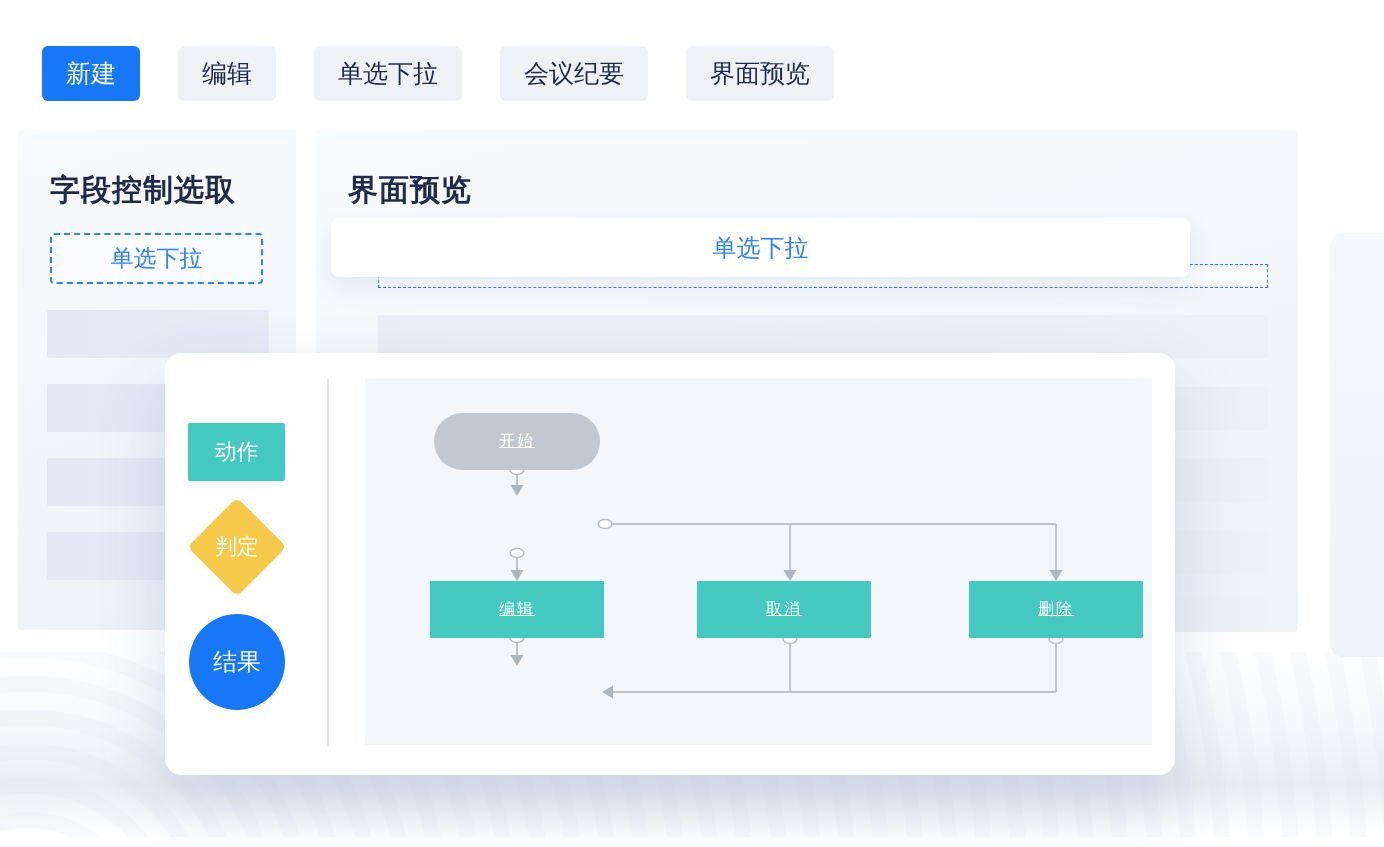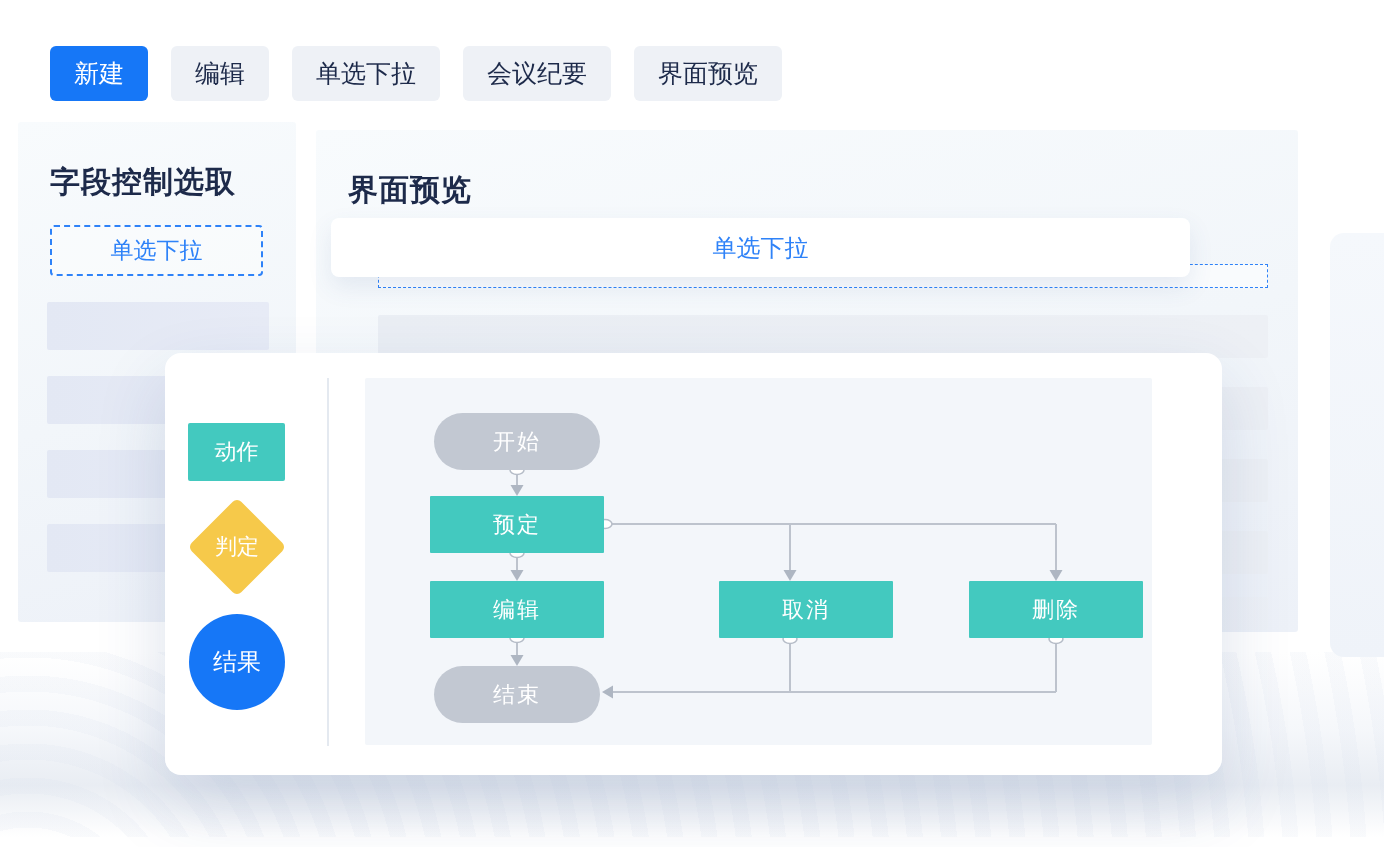--- a/index.html
+++ b/index.html
@@ -15,34 +15,34 @@
     background:
       repeating-radial-gradient(circle at 2% 150%, rgba(214,222,236,0.14) 0 16px, rgba(255,255,255,0) 16px 34px),
       linear-gradient(180deg, rgba(243,246,250,0) 0%, rgba(237,241,247,0.55) 42%, #E9EDF3 72%, rgba(255,255,255,0) 100%);
   }
   .right-sliver{
     position:absolute;right:0;top:233px;width:54px;height:424px;z-index:0;
     background:linear-gradient(180deg,#F5F8FC,#EFF3F9);
     border-radius:14px 0 0 14px;
   }
   
-  .tabs{position:absolute;left:11px;top:46px;display:flex;gap:23px;z-index:20;padding-left:39px;}
+  .tabs{position:absolute;left:3px;top:46px;display:flex;gap:38px;z-index:20;padding-left:39px;}
   .tab{
     height:55px;border-radius:6px;background:var(--tab-gray,#EEF1F6);
     display:flex;align-items:center;justify-content:center;
     font-size:25px;color:var(--navy,#1D2A4A);padding:0 24px;box-sizing:border-box;
     cursor:pointer;white-space:nowrap;
   }
   .tab.active{background:var(--accent-blue,#1677F7);color:#fff;}
   
   .panel{
     position:absolute;z-index:1;border-radius:3px;
     background:linear-gradient(165deg,#F8FBFD 0%,#F2F6FA 55%,#EDF1F8 100%);
   }
-  .panel-left{left:18px;top:122px;width:278px;height:500px;}
+  .panel-left{left:18px;top:130px;width:278px;height:500px;}
   .panel-right{left:316px;top:130px;width:982px;height:502px;}
   .panel-title{
     position:absolute;left:32px;top:40px;font-size:30px;font-weight:bold;
     color:var(--navy,#1D2A4A);letter-spacing:1px;
   }
   .field-chip{
     position:absolute;left:32px;top:103px;width:213px;height:51px;box-sizing:border-box;
     border:2px dashed var(--link-blue,#2E82F8);border-radius:4px;
     display:flex;align-items:center;justify-content:center;
     font-size:23px;color:var(--link-blue,#2E82F8);background:rgba(255,255,255,0.4);
@@ -61,38 +61,37 @@
     background:#fff;border-radius:8px;
     box-shadow:0 10px 24px rgba(60,90,150,0.10);
     display:flex;align-items:center;justify-content:center;
     font-size:24px;color:var(--link-blue,#2E82F8);cursor:pointer;
   }
   
   .flow-card{
     position:absolute;left:165px;top:353px;width:1010px;height:422px;z-index:10;
     background:#fff;border-radius:16px;
     box-shadow:0 30px 70px rgba(40,70,130,0.16);
-    padding-left:47px;
   }
   .legend-divider{position:absolute;left:162px;top:25px;width:2px;height:368px;background:#E4E9F0;}
   .flow-canvas{
     position:absolute;left:200px;top:25px;width:787px;height:367px;
     background:var(--canvas-gray,#F3F6FA);border-radius:2px;
   }
   .legend-shape{position:absolute;display:flex;align-items:center;justify-content:center;
     color:#fff;cursor:pointer;}
   .legend-rect{left:23px;top:70px;width:97px;height:58px;background:var(--teal,#43C9BF);font-size:22px;border-radius:2px;}
   .legend-diamond{left:37px;top:159px;width:70px;height:70px;background:var(--yellow,#F6C94A);
     transform:rotate(45deg);border-radius:6px;font-size:22px;}
   .legend-diamond span{transform:rotate(-45deg);}
   .legend-circle{left:24px;top:261px;width:96px;height:96px;background:var(--accent-blue,#1677F7);
     border-radius:50%;font-size:24px;text-align:right;}
   .node{
     position:absolute;display:flex;align-items:center;justify-content:center;
-    color:#fff;font-size:22px;letter-spacing:2px;cursor:pointer;
+    color:#fff;font-size:16px;letter-spacing:2px;cursor:pointer;text-decoration:underline;
   }
   .node-terminal{width:166px;height:57px;border-radius:29px;background:var(--node-gray,#C2C8D2);}
   .node-action{width:174px;height:57px;border-radius:1px;background:var(--teal,#43C9BF);}
   svg.wires{position:absolute;left:0;top:0;}
   .wire{stroke:var(--line-gray,#BDC3CD);stroke-width:2;fill:none;}
   .arrowhead{fill:#AEB6C2;stroke:none;}
   .port{fill:#ffffff;stroke:#B6BDC8;stroke-width:1.5;}
 </style>
 </head>
 <body>
@@ -169,19 +168,17 @@
 
       <ellipse class="port" cx="152" cy="92" rx="7" ry="4.5"></ellipse>
       <ellipse class="port" cx="240" cy="146" rx="7" ry="4.5"></ellipse>
       <ellipse class="port" cx="152" cy="175" rx="7" ry="4.5"></ellipse>
       <ellipse class="port" cx="152" cy="260" rx="7" ry="4.5"></ellipse>
       <ellipse class="port" cx="425" cy="261" rx="7" ry="4.5"></ellipse>
       <ellipse class="port" cx="691" cy="261" rx="7" ry="4.5"></ellipse>
     </svg>
 
     <div class="node node-terminal" style="left:69px;top:35px">开始</div>
-    <div class="node node-action" style="left:65px;top:118px">预定</div>
     <div class="node node-action" style="left:65px;top:203px">编辑</div>
-    <div class="node node-action" style="left:354px;top:203px">取消</div>
+    <div class="node node-action" style="left:332px;top:203px">取消</div>
     <div class="node node-action" style="left:604px;top:203px">删除</div>
-    <div class="node node-terminal" style="left:69px;top:288px">结束</div>
   </div>
 </div>
 
 </body></html>

